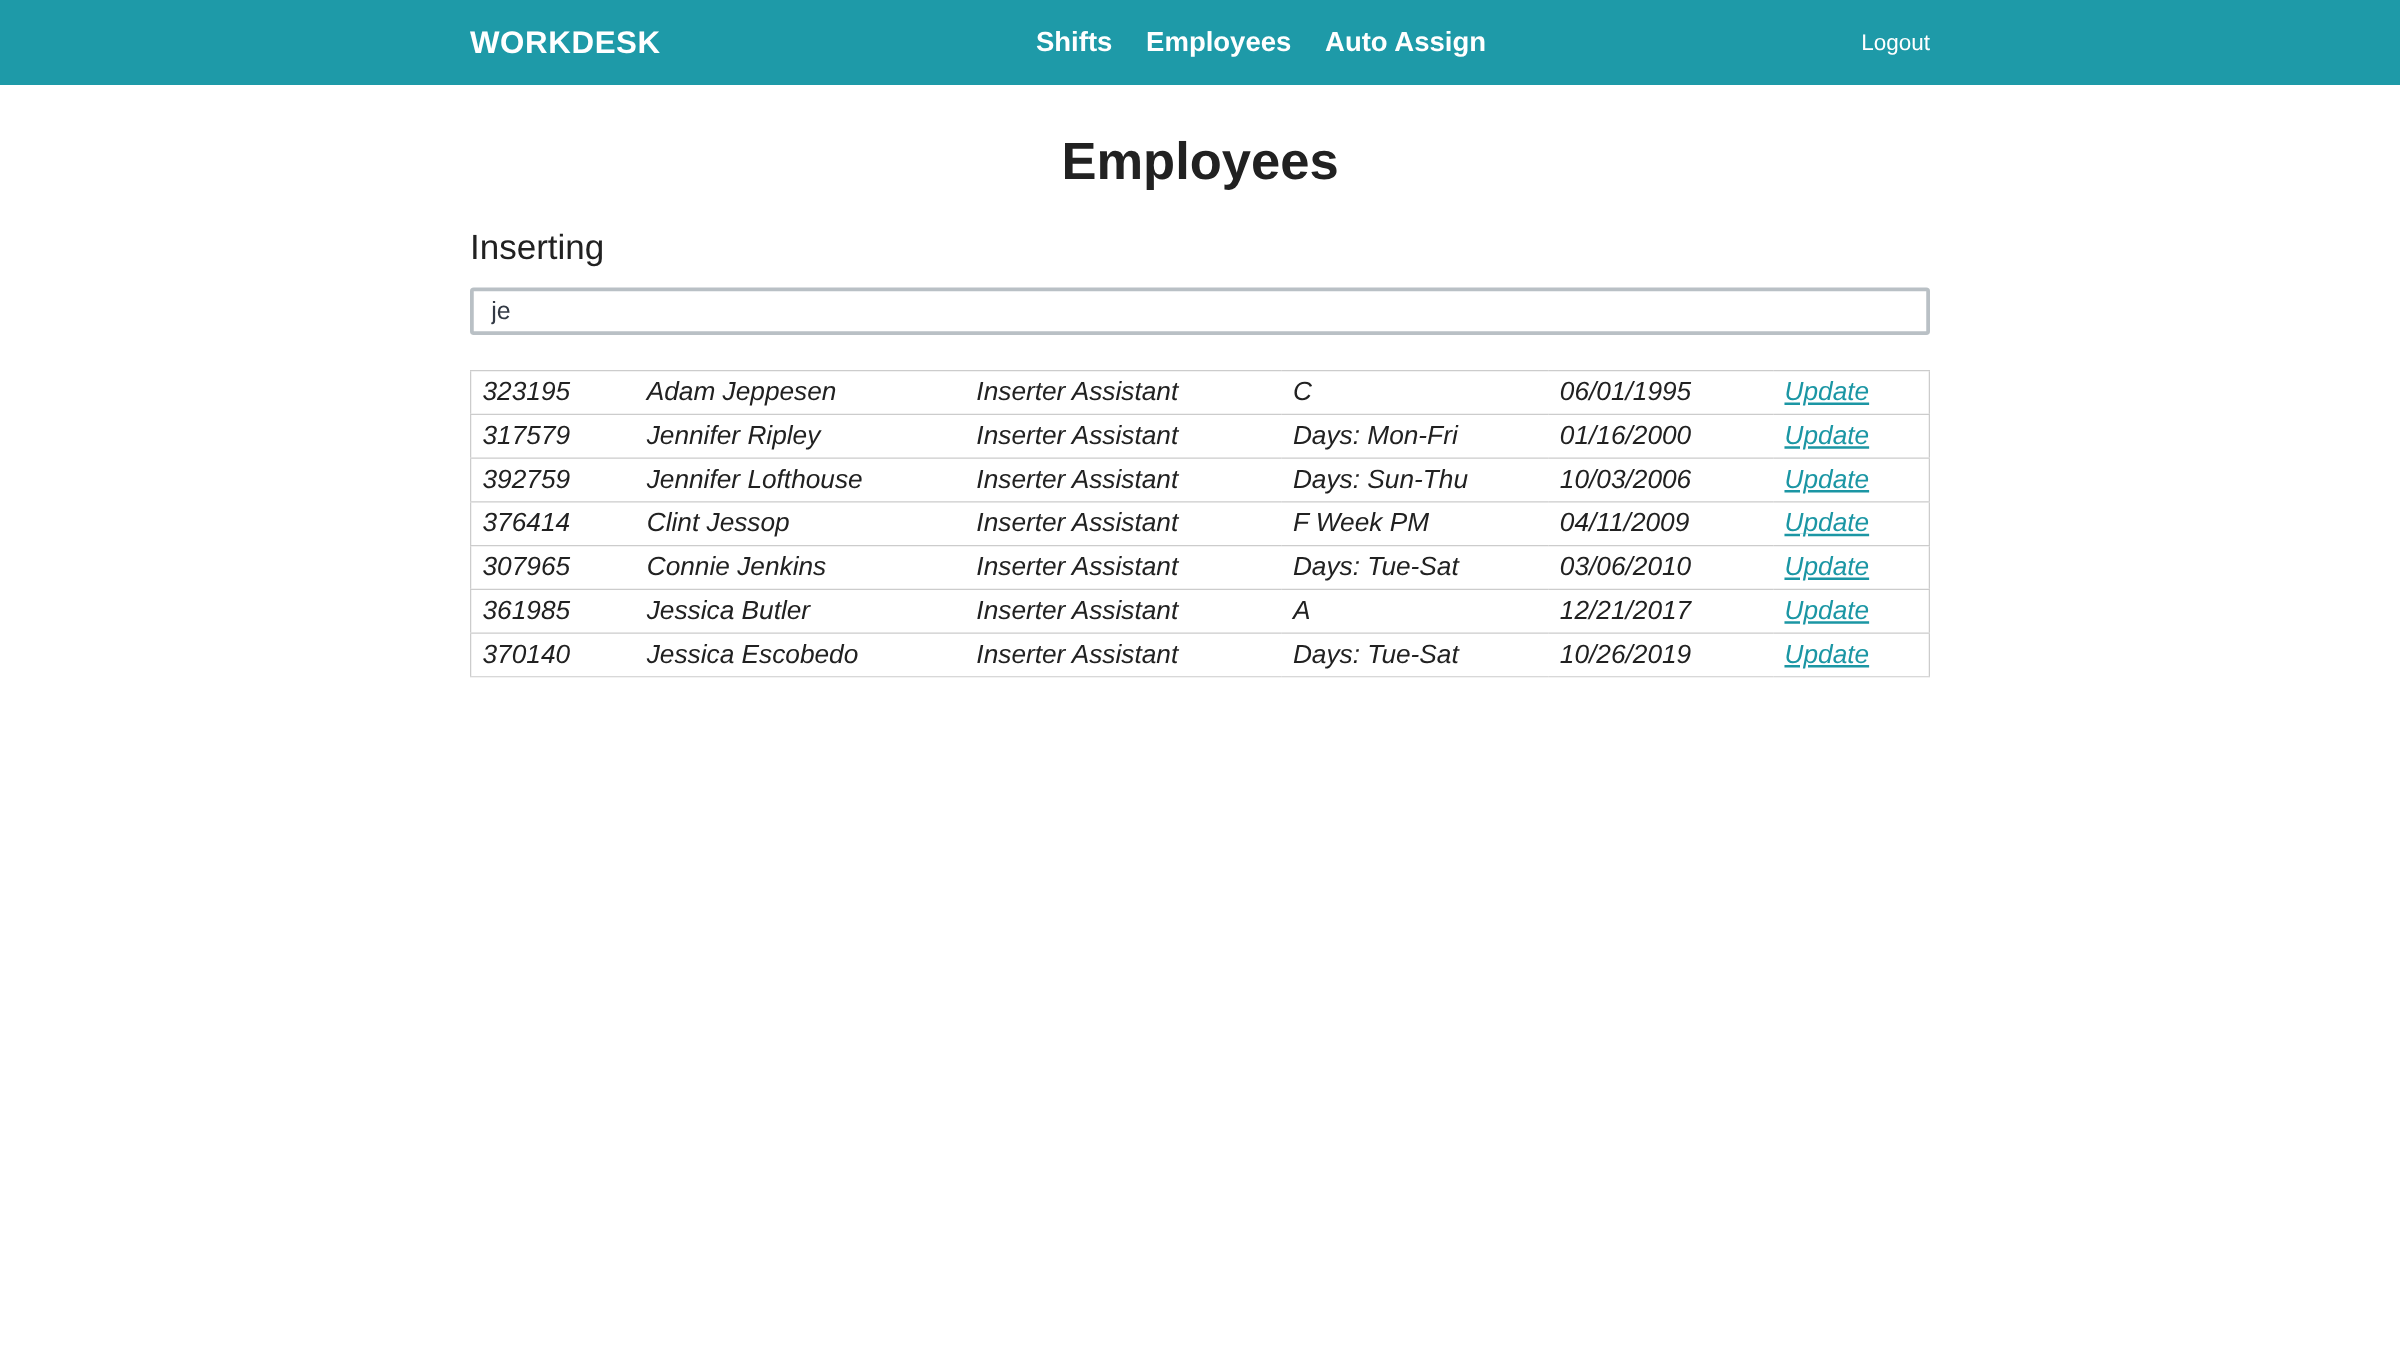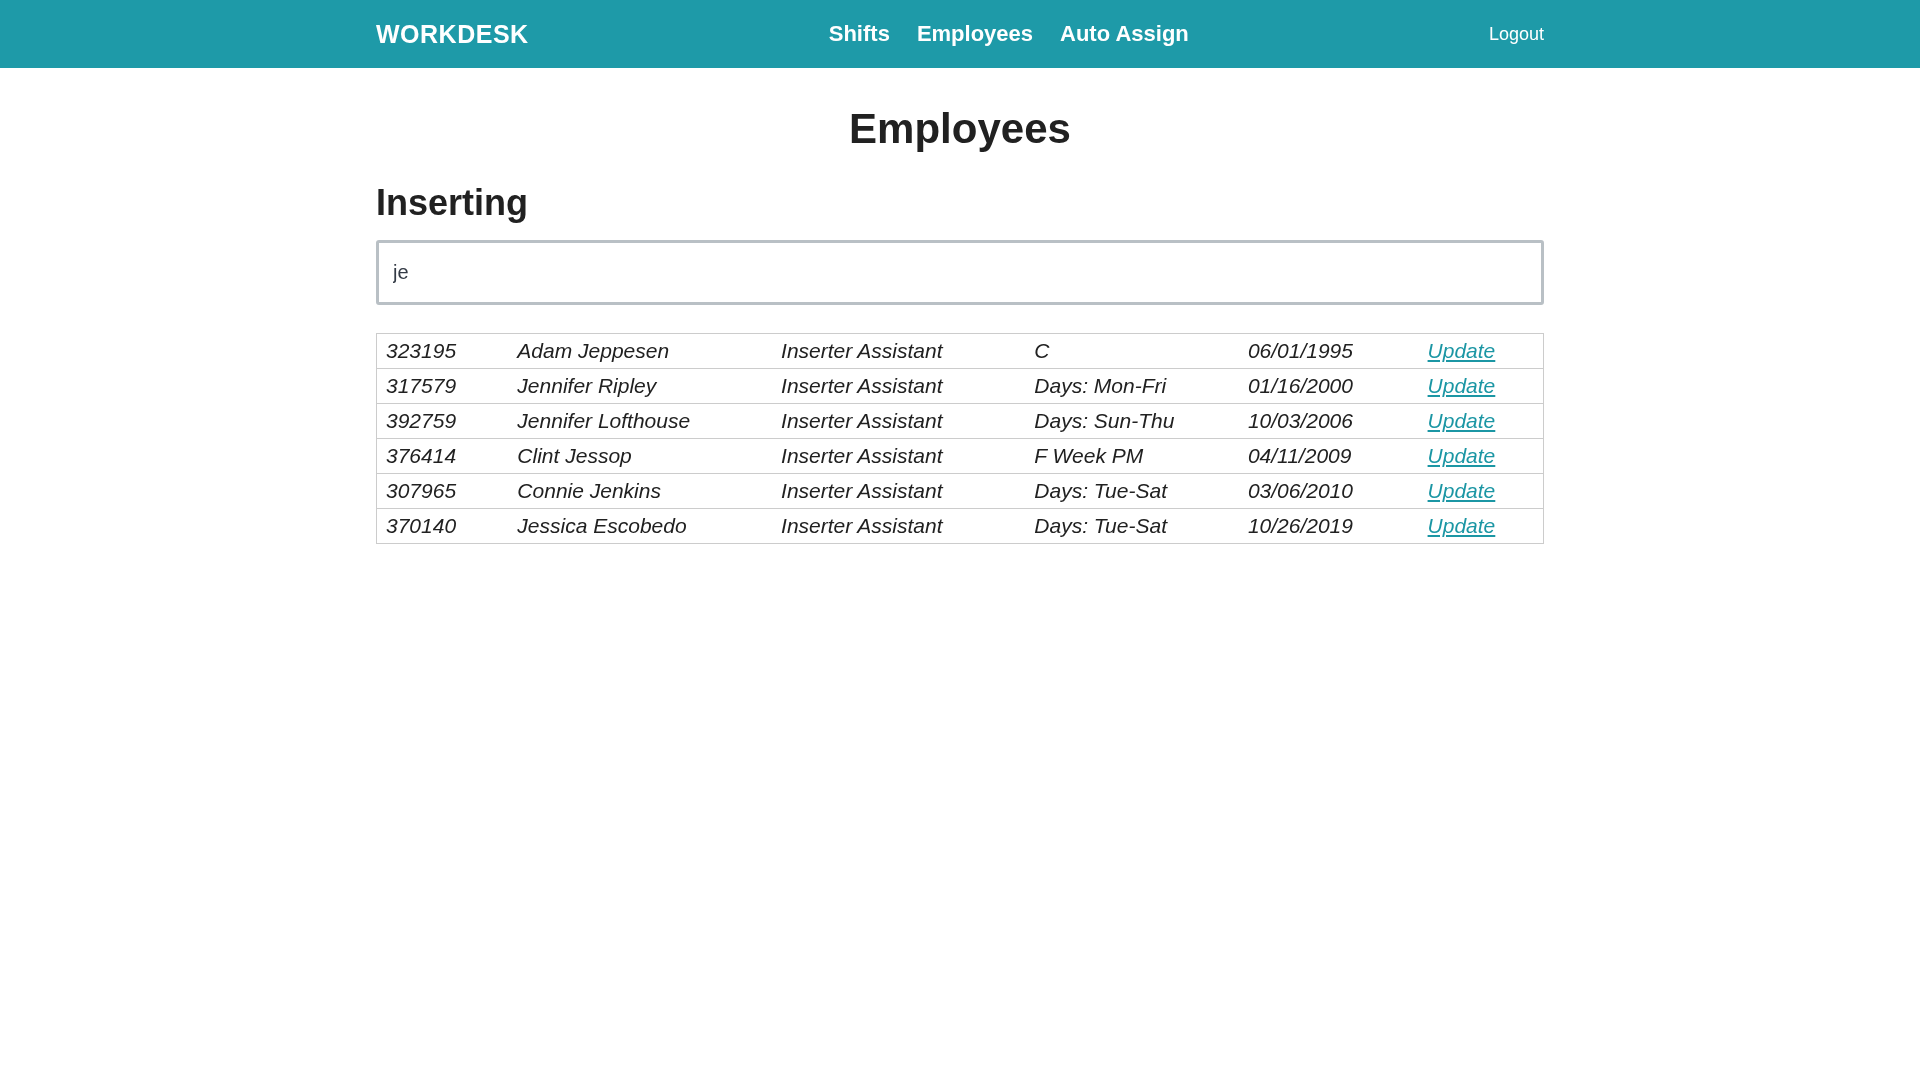--- a/index.html
+++ b/index.html
@@ -66,27 +66,27 @@
     margin: 0 auto;
   }
   h1.page-title {
     text-align: center;
     font-size: 42px;
     font-weight: bold;
     margin: 36px 0 24px 0;
     line-height: 1.2;
   }
   h2.section-heading {
-    font-size: 36px;
-    font-weight: bold;
+    font-size: 28px;
+    font-weight: normal;
     margin: 28px 0 16px 0;
   }
   .search-input {
     width: 100%;
-    height: 65px;
+    height: 38px;
     border: 3px solid var(--input-border);
     border-radius: 3px;
     font-size: 20px;
     font-family: "Liberation Sans", sans-serif;
     color: #333a45;
     padding: 0 14px;
     outline: none;
     margin-bottom: 28px;
   }
   table.employees {
@@ -192,20 +192,30 @@
     <td>307965</td>
     <td>Connie Jenkins</td>
     <td>Inserter Assistant</td>
     <td>Days: Tue-Sat</td>
     <td>03/06/2010</td>
     <td>
       <a class="update-link">Update</a>
     </td>
   </tr>
         <tr>
+    <td>361985</td>
+    <td>Jessica Butler</td>
+    <td>Inserter Assistant</td>
+    <td>A</td>
+    <td>12/21/2017</td>
+    <td>
+      <a class="update-link">Update</a>
+    </td>
+  </tr>
+        <tr>
     <td>370140</td>
     <td>Jessica Escobedo</td>
     <td>Inserter Assistant</td>
     <td>Days: Tue-Sat</td>
     <td>10/26/2019</td>
     <td>
       <a class="update-link">Update</a>
     </td>
   </tr>
       </tbody>

